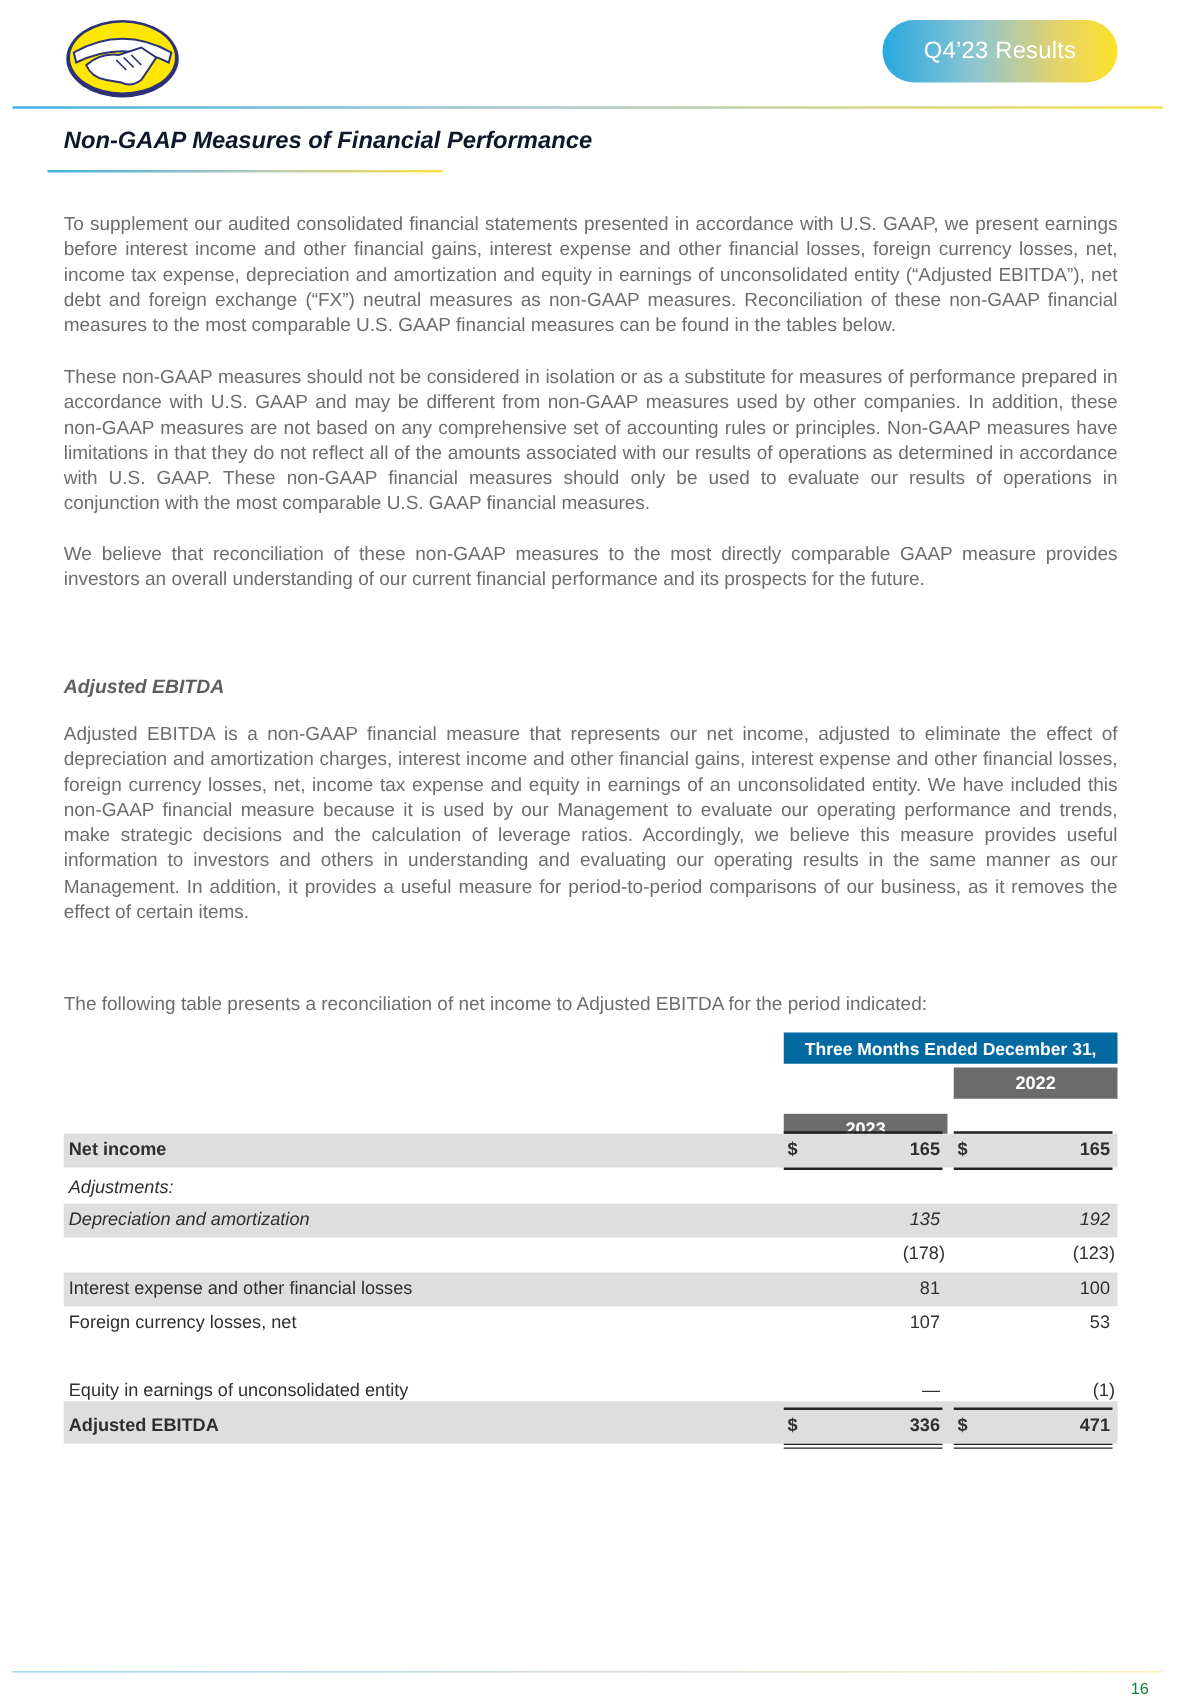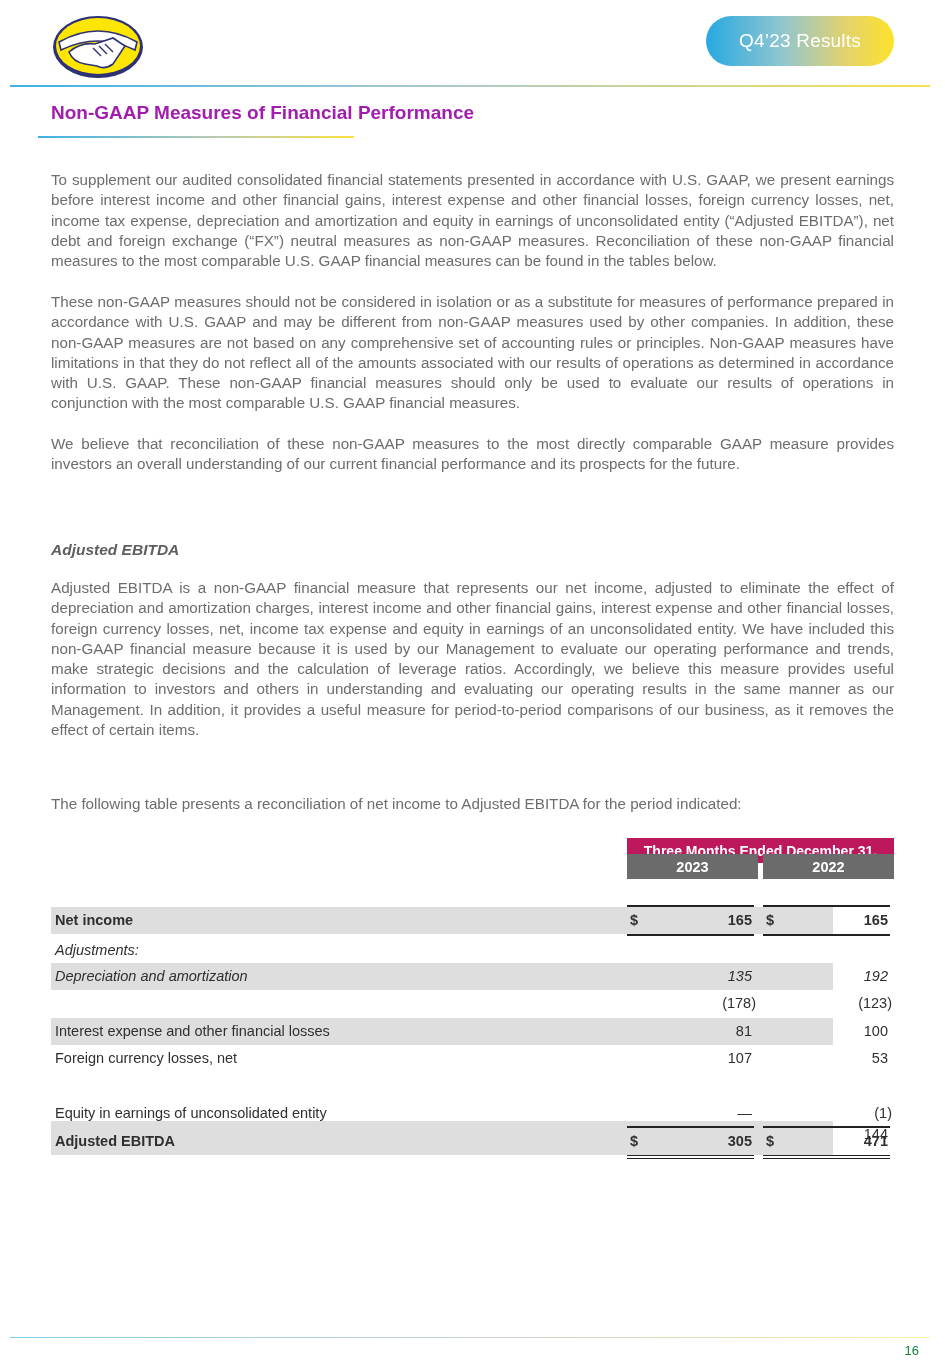--- a/index.html
+++ b/index.html
@@ -6,36 +6,36 @@
   body { width: 945px; height: 1365px; position: relative; overflow: hidden;
          font-family: "Liberation Sans", sans-serif; color: #6b6b6b; }
   .logo { position: absolute; left: 51px; top: 14px; width: 96px; height: 66px; }
   .pill { position: absolute; left: 706px; top: 16px; width: 188px; height: 50px;
           border-radius: 25px;
           background: linear-gradient(90deg, #27a9e1 0%, #8fc6d0 40%, #e4d36a 75%, #fde22a 100%);
           color: #ffffff; font-size: 19px; display: flex; align-items: center; justify-content: center;
           letter-spacing: 0.2px; }
   .topline { position: absolute; left: 10px; top: 85px; width: 920px; height: 2px;
              background: linear-gradient(90deg, #3cb2e6 0%, #a8c8cf 45%, #f6e24d 100%); }
-  .page-title { position: absolute; left: 51px; top: 102px; font-size: 19px; font-weight: bold; color: #a21caf; }
+  .page-title { position: absolute; left: 51px; top: 102px; font-size: 19px; font-weight: bold; color: #0f172a; font-style: italic; }
   .title-underline { position: absolute; left: 38px; top: 136px; width: 316px; height: 2px;
                      background: linear-gradient(90deg, #3cb2e6 0%, #b7c9b6 55%, #f9e240 100%); }
   .para { position: absolute; left: 51px; width: 843px; font-size: 15.2px; line-height: 20.3px;
           text-align: justify; color: #6d6d6d; margin: 0; }
   .subhead { position: absolute; left: 51px; top: 541px; font-size: 15.5px; font-weight: bold;
              font-style: italic; color: #5e5e5e; }
   
   .tbl { position: absolute; left: 51px; top: 826px; width: 843px; }
-  .hdr-span { position: absolute; left: 576px; top: 12px; width: 267px; height: 25px; background: #be185d;
+  .hdr-span { position: absolute; left: 576px; top: 0; width: 267px; height: 25px; background: #0369a1;
               color: #fff; font-weight: bold; font-size: 14px; display: flex; align-items: center; justify-content: center; }
   .hdr-yr { position: absolute; top: 28px; width: 131px; height: 25px; background: #6b6b6b; color: #fff;
             font-weight: bold; font-size: 14.5px; display: flex; align-items: center; justify-content: center; }
   .units { position: absolute; left: 576px; top: 56px; width: 267px; height: 22px; text-align: left;
            font-weight: bold; font-size: 14px; color: #3a3a3a; line-height: 22px; margin-top: 28px; }
-  .row { position: absolute; left: 0; width: 782px; height: 27px; font-size: 14.5px; color: #2f2f2f; }
+  .row { position: absolute; left: 0; width: 843px; height: 27px; font-size: 14.5px; color: #2f2f2f; }
   .row.shaded { background: #dedede; }
   .row .lbl { position: absolute; left: 4px; top: 0; line-height: 27px; }
   .row.bold .lbl, .row.bold .val, .row.bold .cur { font-weight: bold; }
   .row .cell { position: absolute; top: 0; height: 27px; width: 127px; }
   .row .cur { position: absolute; left: 3px; line-height: 27px; }
   .row .val { position: absolute; right: 2px; line-height: 27px; }
   .row .val.paren { right: -2px; }
   .c1 { left: 576px; } .c2 { left: 712px; }
   .rule-top { border-top: 2px solid #222; }
   .rule-bot { border-bottom: 2px solid #222; }
@@ -65,21 +65,21 @@
 <p class="para" style="top:170px;">To supplement our audited consolidated financial statements presented in accordance with U.S. GAAP, we present earnings before interest income and other financial gains, interest expense and other financial losses, foreign currency losses, net, income tax expense, depreciation and amortization and equity in earnings of unconsolidated entity (“Adjusted EBITDA”), net debt and foreign exchange (“FX”) neutral measures as non-GAAP measures. Reconciliation of these non-GAAP financial measures to the most comparable U.S. GAAP financial measures can be found in the tables below.</p>
 <p class="para" style="top:292px;">These non-GAAP measures should not be considered in isolation or as a substitute for measures of performance prepared in accordance with U.S. GAAP and may be different from non-GAAP measures used by other companies. In addition, these non-GAAP measures are not based on any comprehensive set of accounting rules or principles. Non-GAAP measures have limitations in that they do not reflect all of the amounts associated with our results of operations as determined in accordance with U.S. GAAP. These non-GAAP financial measures should only be used to evaluate our results of operations in conjunction with the most comparable U.S. GAAP financial measures.</p>
 <p class="para" style="top:434px;">We believe that reconciliation of these non-GAAP measures to the most directly comparable GAAP measure provides investors an overall understanding of our current financial performance and its prospects for the future.</p>
 
 <div class="subhead">Adjusted EBITDA</div>
 <p class="para" style="top:578px;">Adjusted EBITDA is a non-GAAP financial measure that represents our net income, adjusted to eliminate the effect of depreciation and amortization charges, interest income and other financial gains, interest expense and other financial losses, foreign currency losses, net, income tax expense and equity in earnings of an unconsolidated entity. We have included this non-GAAP financial measure because it is used by our Management to evaluate our operating performance and trends, make strategic decisions and the calculation of leverage ratios. Accordingly, we believe this measure provides useful information to investors and others in understanding and evaluating our operating results in the same manner as our Management. In addition, it provides a useful measure for period-to-period comparisons of our business, as it removes the effect of certain items.</p>
 <p class="para" style="top:794px;">The following table presents a reconciliation of net income to Adjusted EBITDA for the period indicated:</p>
 
 <div class="tbl">
   <div class="hdr-span">Three Months Ended December 31,</div>
-  <div class="hdr-yr" style="left:576px;">2023</div>
+  <div class="hdr-yr" style="left:576px;margin-top:37px;">2023</div>
   <div class="hdr-yr" style="left:712px;">2022</div>
   <div class="units">(In millions)</div>
 
   <div class="row shaded bold" style="top:81px;">
     <span class="lbl">Net income</span>
     <div class="cell c1 rule-top rule-bot" style="top:-2px;">
       <span class="cur">$</span>
       <span class="val">165</span>
     </div>
     <div class="cell c2 rule-top rule-bot" style="top:-2px;">
@@ -148,21 +148,21 @@
       </div>
     <div class="cell c2">
         <span class="val paren">(1)</span>
       </div>
   </div>
 
   <div class="row shaded bold" style="top:302px;">
     <span class="lbl">Adjusted EBITDA</span>
     <div class="cell c1 rule-top rule-dbl" style="top:-2px;">
       <span class="cur">$</span>
-      <span class="val">305</span>
+      <span class="val">336</span>
     </div>
     <div class="cell c2 rule-top rule-dbl" style="top:-2px;">
       <span class="cur">$</span>
       <span class="val">471</span>
     </div>
   </div>
 </div>
 
 <div class="footline"></div>
 <div class="pagenum">16</div>

